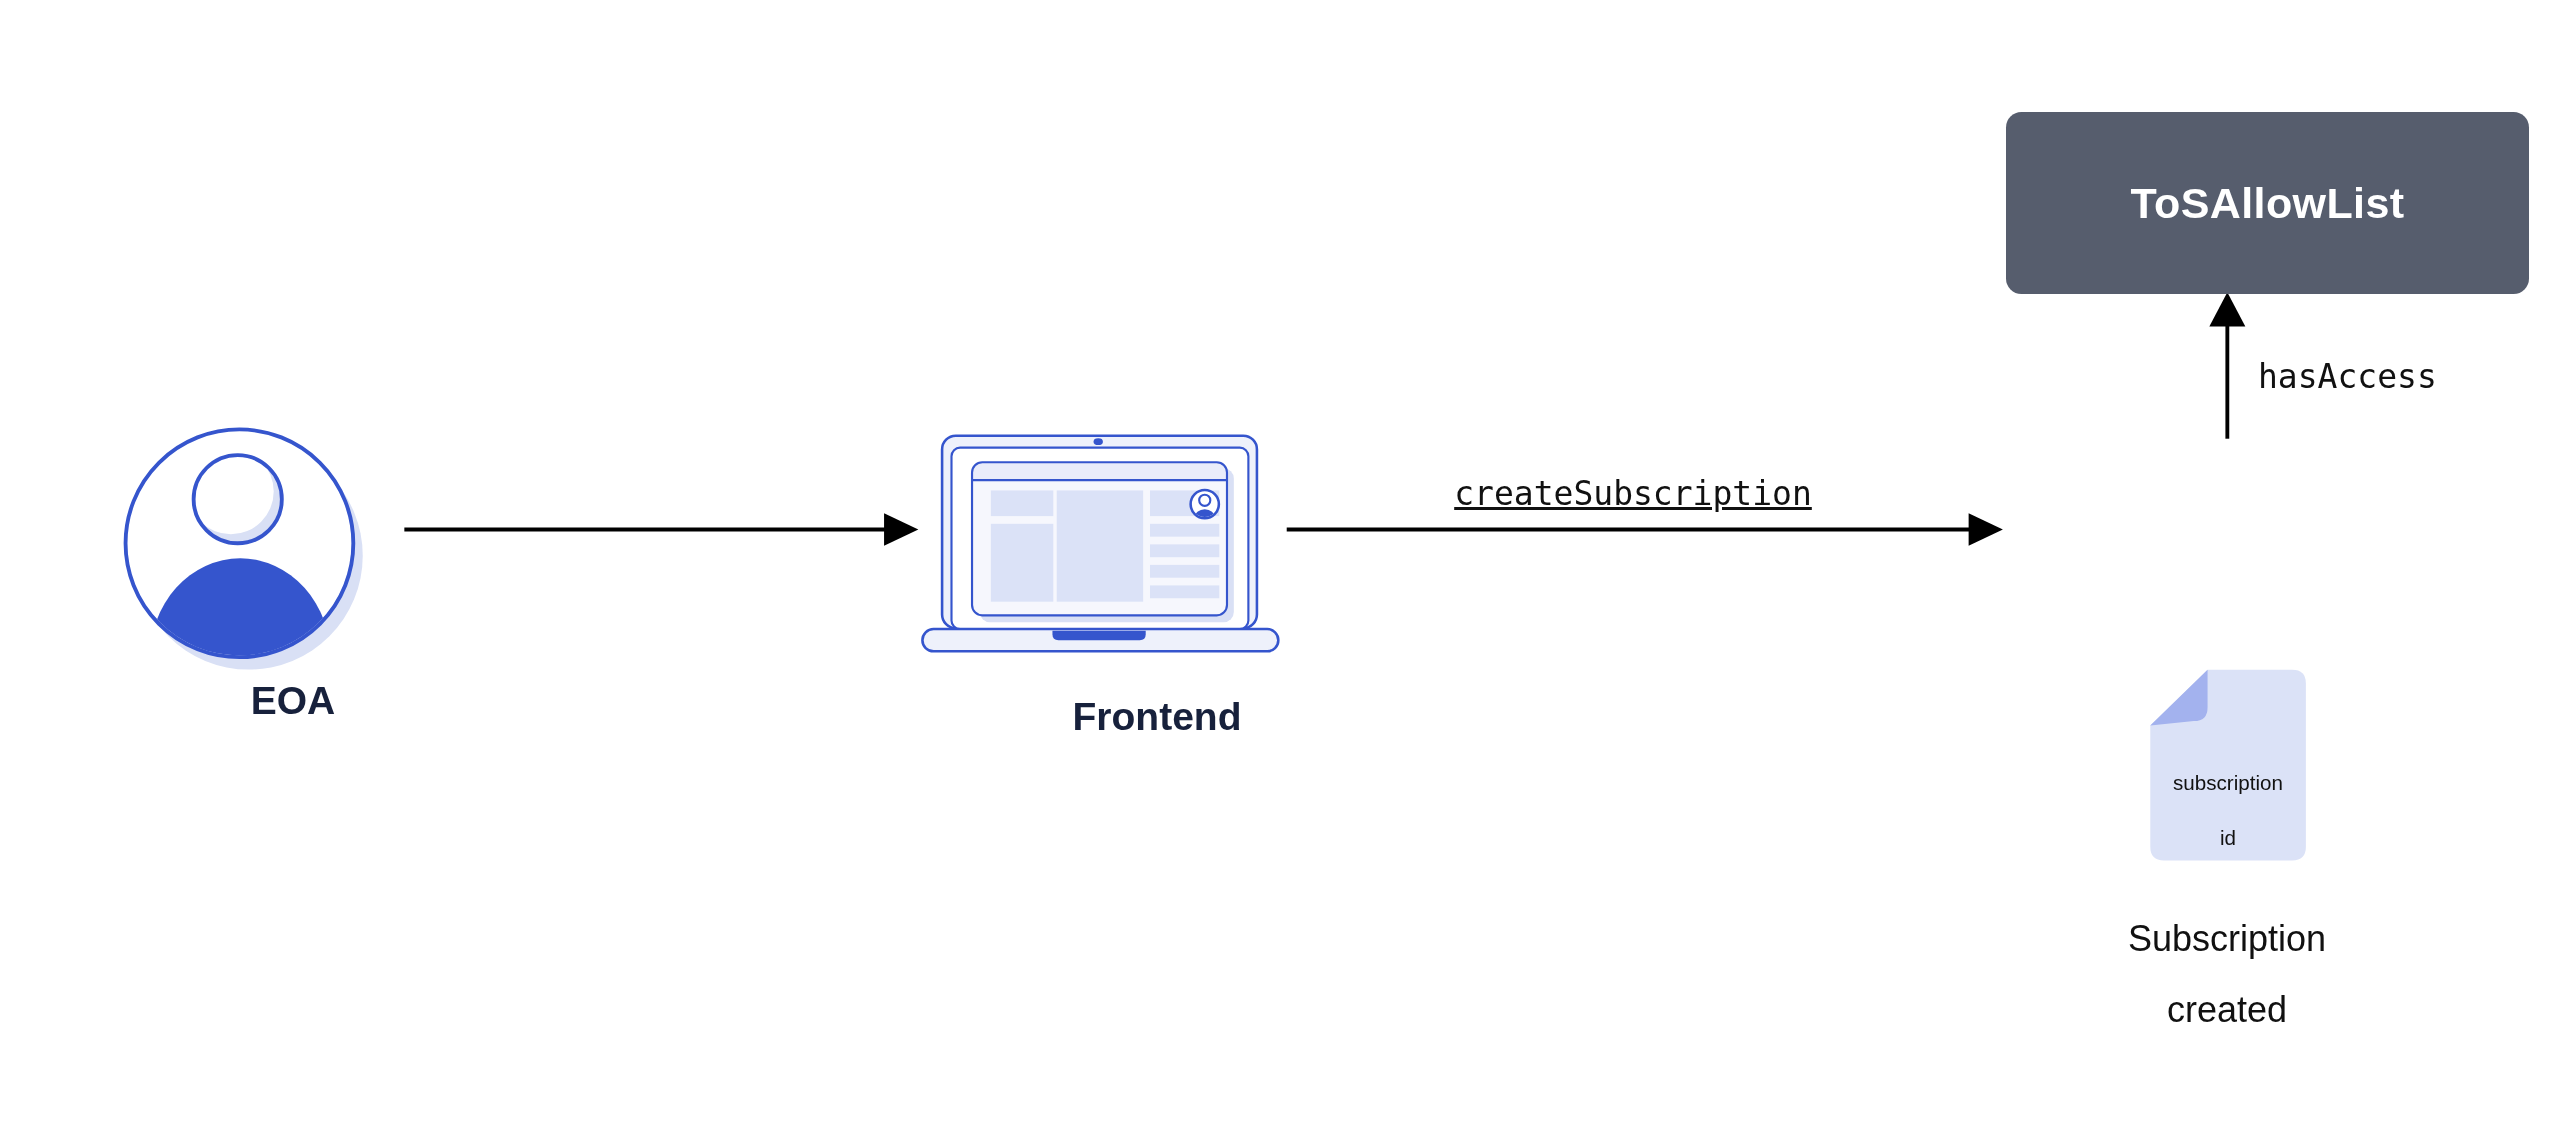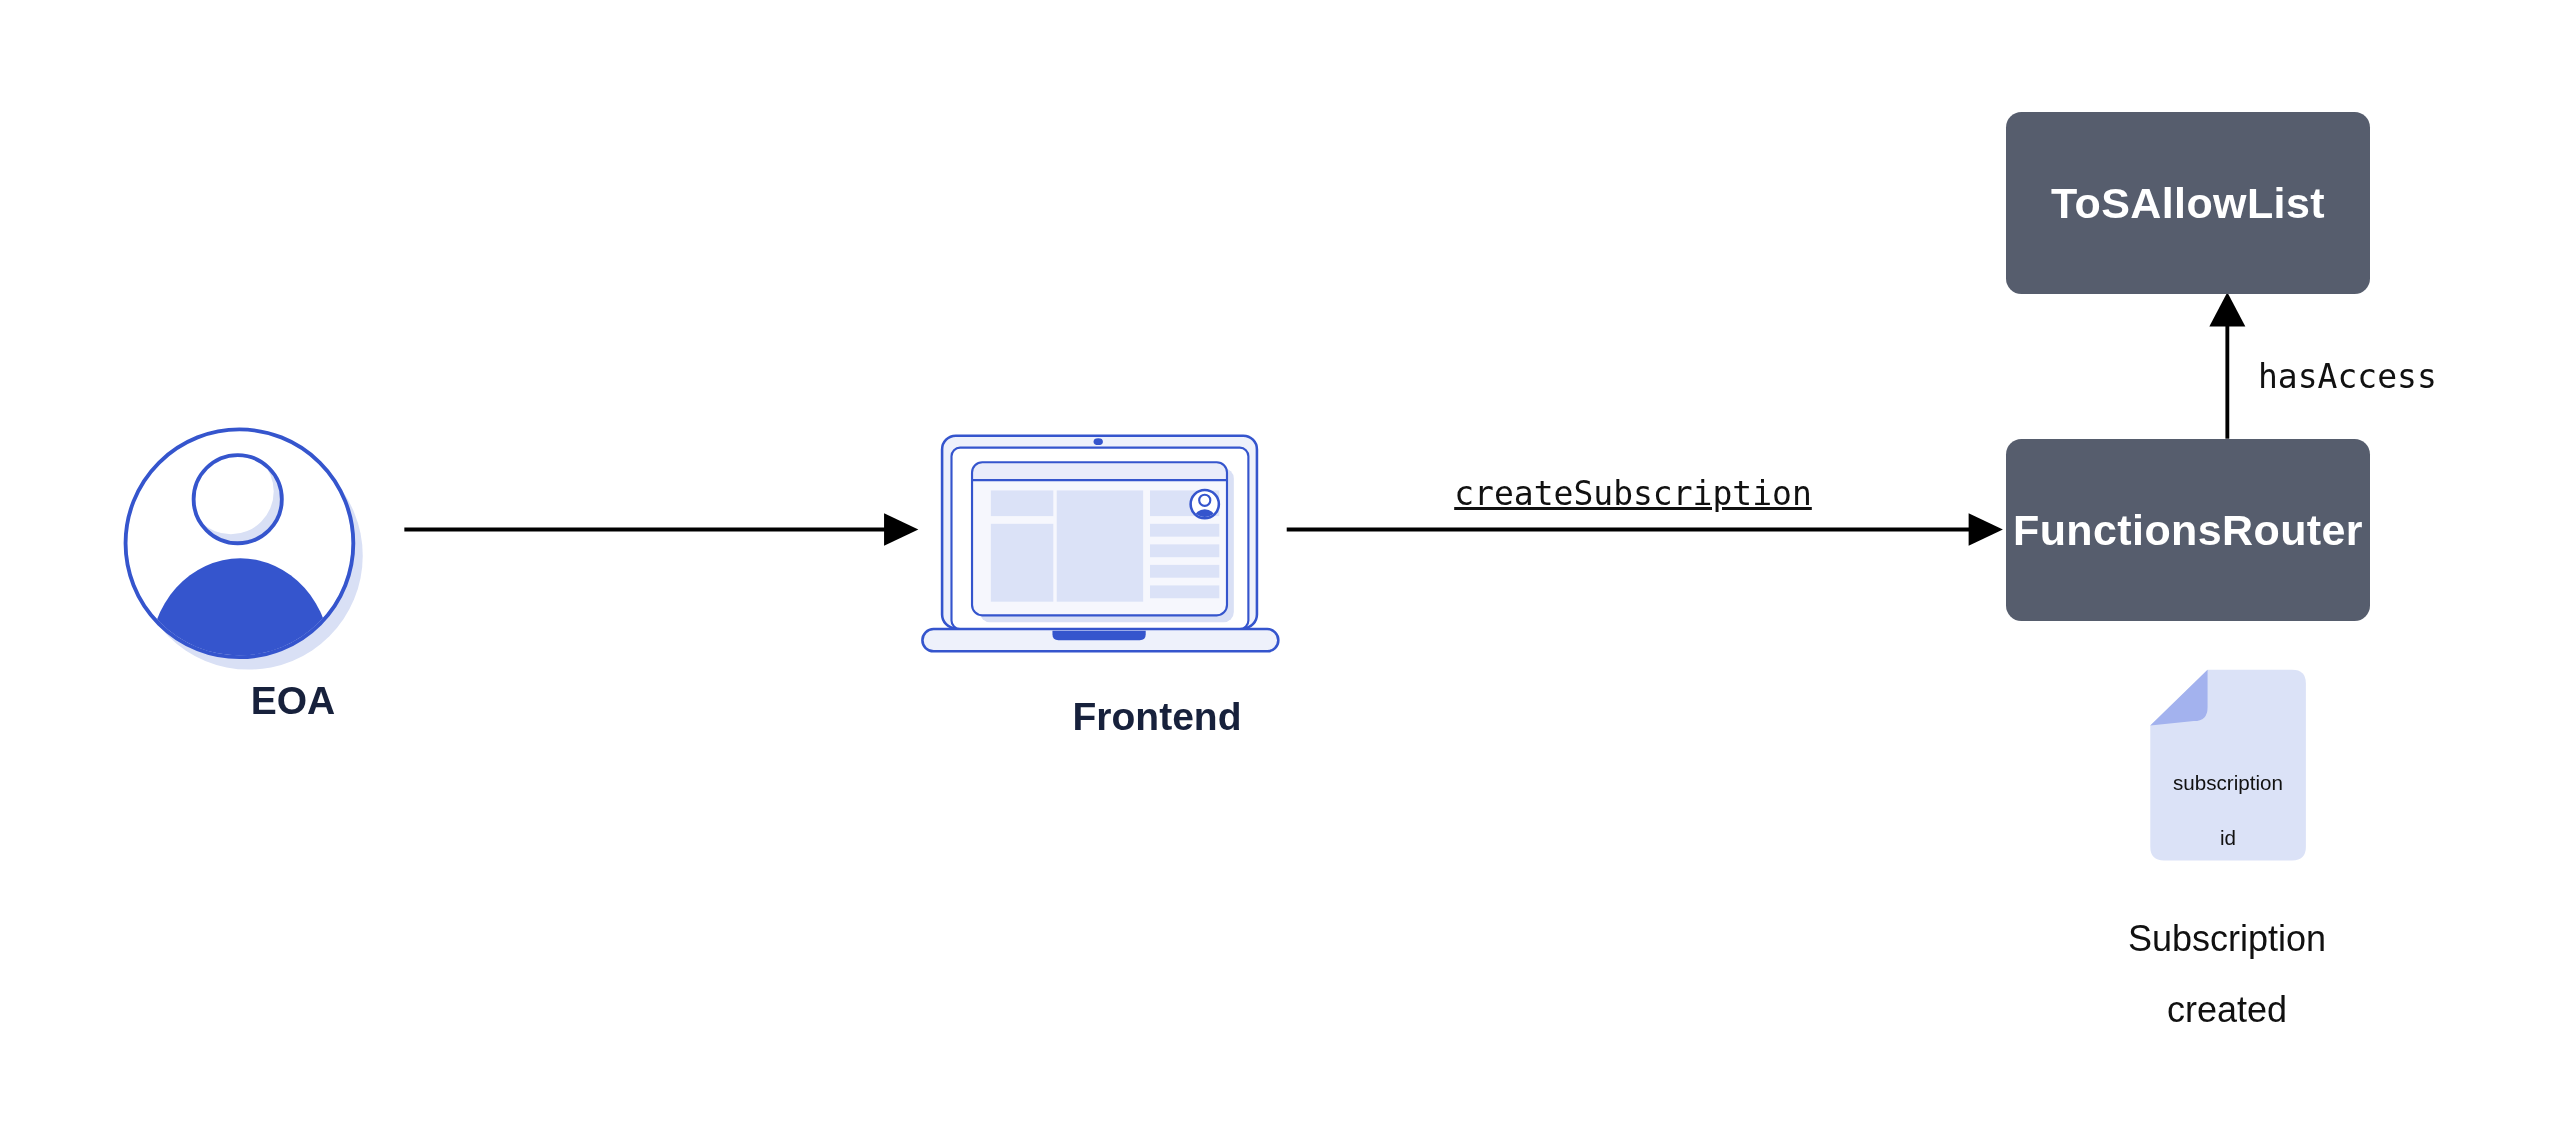--- a/index.html
+++ b/index.html
@@ -30,21 +30,21 @@
     white-space:nowrap;
     line-height:1.1;
   }
   .center-x{transform:translateX(-50%);}
 
   
   .contract-box{
     background:var(--box-dark,#565D6D);
     border-radius:15.4px;
     display:flex;align-items:center;justify-content:center;
-    width:364px;height:182px;
+    width:523px;height:182px;
   }
   .contract-box .box-label{
     color:var(--white,#fff);
     font-weight:700;
     font-size:43px;
     letter-spacing:0.4px;
     white-space:nowrap;
   }
 
   
@@ -166,23 +166,20 @@
   <div class="abs node-label" style="left:1157px;top:696px;">Frontend</div>
 
   <div class="abs mono-label center-x" style="left:1633px;top:476px;text-decoration:underline;">createSubscription</div>
 
   <div class="abs contract-box" style="left:2006px;top:112px;">
     <span class="box-label">ToSAllowList</span>
   </div>
 
   <div class="abs mono-label" style="left:2258px;top:359px;">hasAccess</div>
 
-  <div class="abs contract-box" style="left:2006px;top:439px;">
-    <span class="box-label">FunctionsRouter</span>
-  </div>
 
   <svg class="abs" style="left:2146px;top:666px;" width="171" height="206" viewBox="0 0 200 240">
     <path d="M72 4 L171 4 Q187 4 187 20 L187 211 Q187 227 171 227 L21 227 Q5 227 5 211 L5 69 Z" class="flav"></path>
     <path d="M72 4 L72 48 Q72 64 56 64 L5 69 Z" class="ffold"></path>
   </svg>
   <div class="abs doc-text" style="left:2228px;top:742px;">
     <span>subscription</span>
     <span>id</span>
   </div>
   <div class="abs caption" style="left:2227px;top:889px;">

